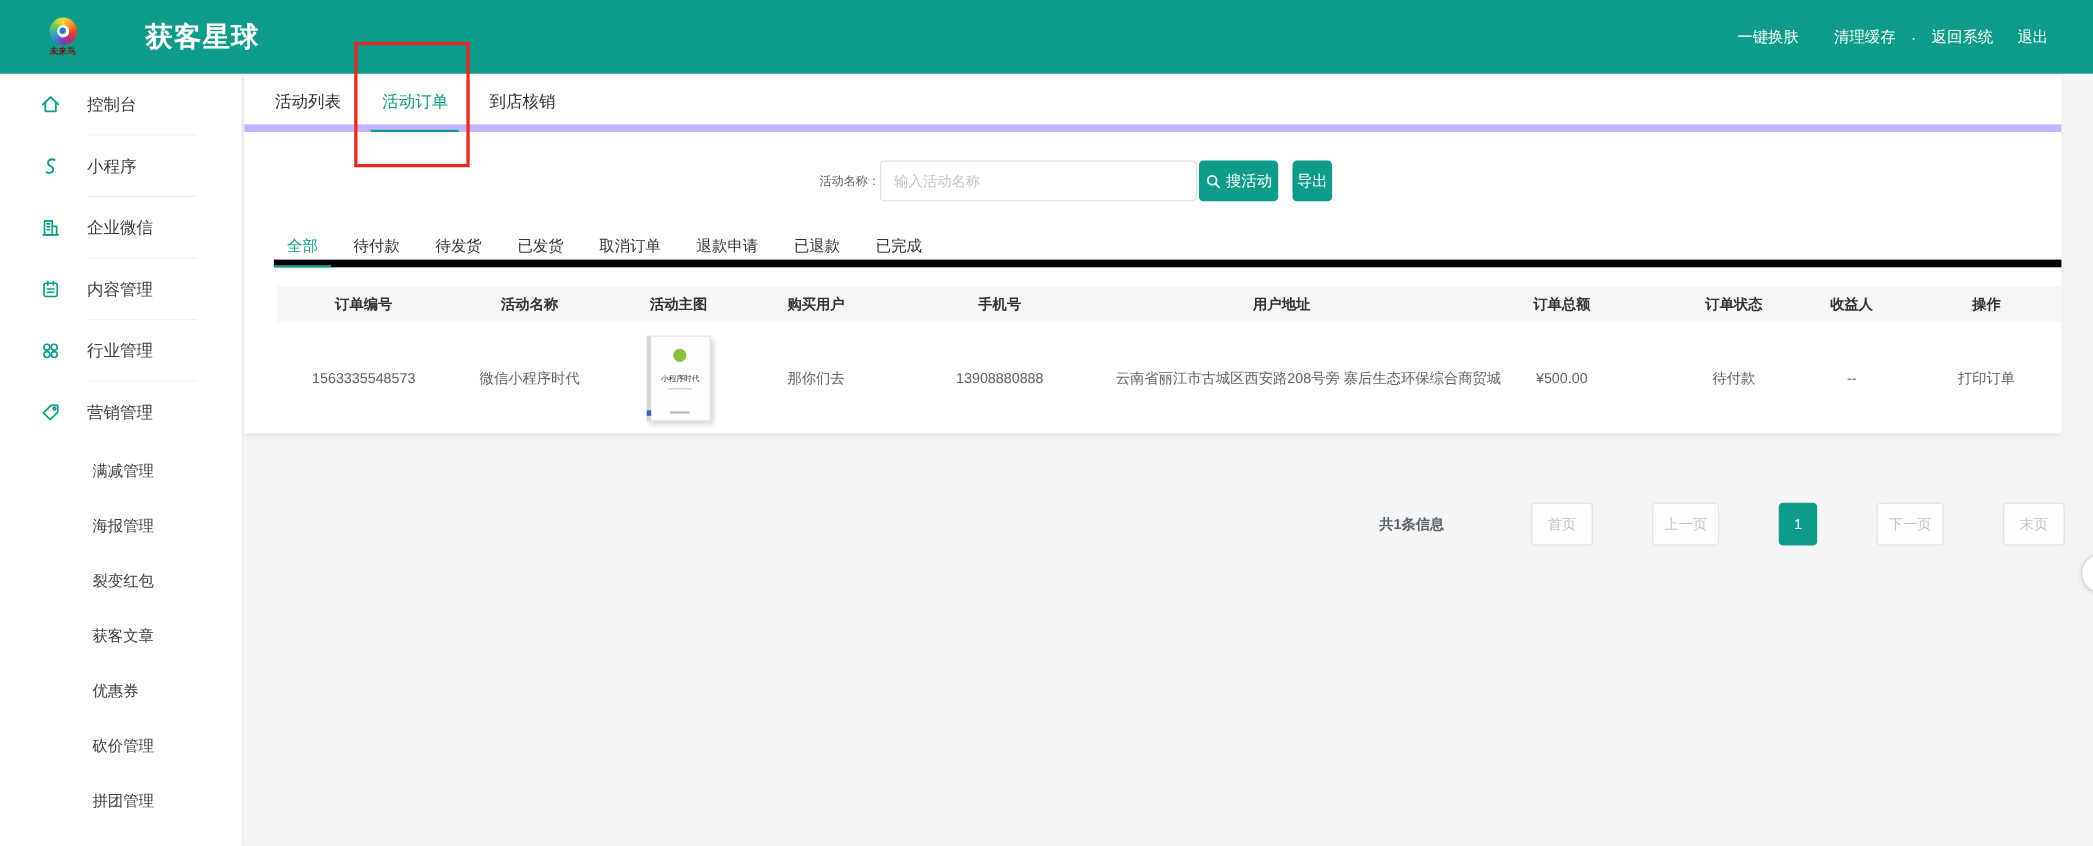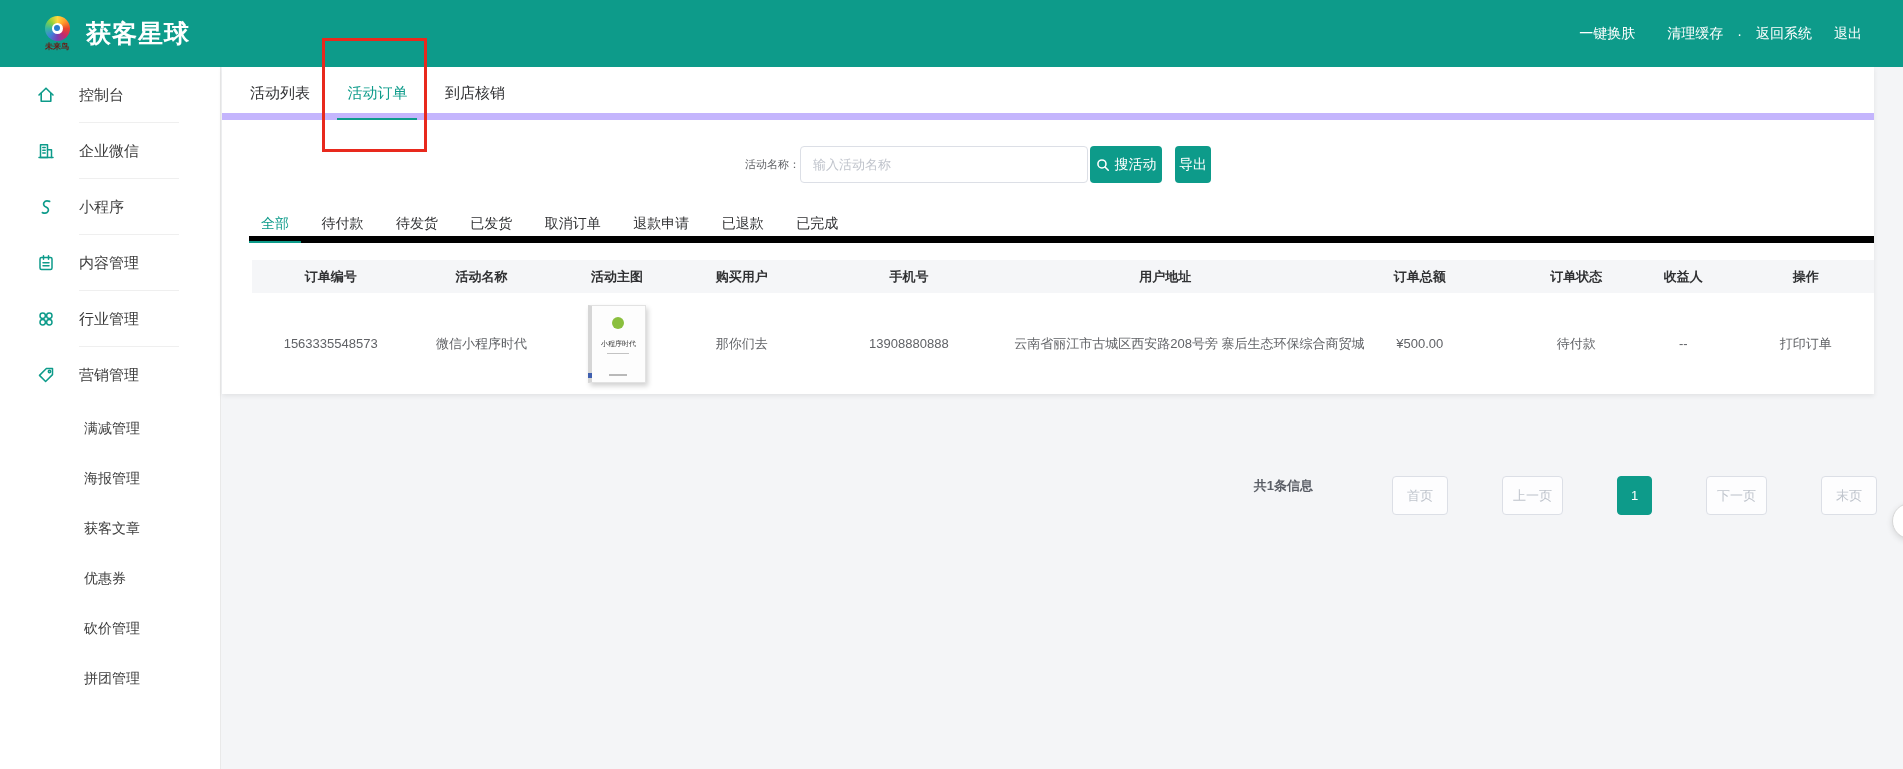--- a/index.html
+++ b/index.html
@@ -5,21 +5,21 @@
   :root{ --teal:#0d9b8a; --annotation:#e8291d; }
   *{box-sizing:border-box; margin:0; padding:0;}
   body{margin:0; background:#e9eaec;}
   .page{position:relative; width:1903px; height:769px; overflow:hidden;
         background:#f4f5f7; font-family:"Liberation Sans","DejaVu Sans",sans-serif;}
 
   
   .topbar{position:absolute; left:0; top:0; width:100%; height:67px;
           background:var(--teal); display:flex; align-items:center;
           justify-content:space-between; z-index:5;}
-  .brand{display:flex; align-items:center; margin-left:40px;}
+  .brand{display:flex; align-items:center; margin-left:40px;gap:46px;}
   .logo{width:34px; text-align:center;}
   .logo-ring{width:25px; height:25px; border-radius:50%; margin:0 auto; position:relative;
      background:conic-gradient(#ffd83d,#ff9d2b,#e8452c,#c42a6c,#7b3fb3,#3f7fd9,#35b8a0,#8fd23c,#ffd83d);}
   .logo-ring::after{content:""; position:absolute; inset:7px; border-radius:50%; background:#fff;}
   .logo-core{position:absolute; left:50%; top:50%; width:6px; height:6px; margin:-3px 0 0 -3px;
      border-radius:50%; background:#2a7fd0; z-index:1;}
   .logo-label{font-size:8px; line-height:10px; color:#6b1b14; font-weight:bold; margin-top:1px;}
   .app-title{color:#fff; font-size:25px; font-weight:bold; margin-left:12px; letter-spacing:1px;}
   .topbar-links{display:flex; align-items:center; color:#fff; font-size:14px; margin-right:41px;}
   .topbar-links span{cursor:pointer;}
@@ -89,21 +89,21 @@
   .book-pub{position:absolute; bottom:6px; left:0; width:100%; height:2px;}
   .book-pub::after{content:""; position:absolute; left:50%; transform:translateX(-50%);
        width:18px; height:2px; background:#b9b9b9;}
   .book-mark{position:absolute; left:-4px; bottom:4px; width:4px; height:5px; background:#3f5fae;}
 
   
   .pagination{position:absolute; top:457px; right:26px; display:flex; align-items:center;gap:44px;}
   .pg-info{font-size:13px; color:#5a5e66; margin-right:25px; font-weight:bold;}
   .pg-btn{min-width:56px; padding:0 10px; height:39px; line-height:37px; border:1px solid #dcdfe6;
        border-radius:4px; background:#fdfdfe; color:#bfc4cc; font-size:13px; text-align:center;
-       margin-left:10px; cursor:pointer;margin-top:19px;}
+       margin-left:10px; cursor:pointer;}
   .pg-btn.current{min-width:35px; padding:0; background:var(--teal); border-color:var(--teal);
        color:#fff; cursor:default;}
 
   .float-bubble{position:absolute; left:1892px; top:503px; width:36px; height:36px;
        border-radius:50%; background:#fff; border:1px solid #d8d8d8;
        box-shadow:0 2px 6px rgba(0,0,0,.12); cursor:pointer;}
 
   .annotation{position:absolute; left:322px; top:38px; width:105px; height:114px;
        border:3px solid var(--annotation); z-index:50; pointer-events:none;}
 </style>
@@ -136,39 +136,39 @@
       <span class="side-icon">
         <svg width="20" height="20" viewBox="0 0 20 20" fill="none" stroke="currentColor" stroke-width="1.6" stroke-linecap="round" stroke-linejoin="round">
           <path d="M3 10 L10 3.2 L17 10"></path>
           <path d="M5.2 8.6 V16.2 H14.8 V8.6"></path>
         </svg>
       </span>
       <span class="side-label">控制台</span>
     </div>
     <div class="side-item divided">
       <span class="side-icon">
+        <svg width="20" height="20" viewBox="0 0 20 20" fill="none" stroke="currentColor" stroke-width="1.7" stroke-linecap="round">
+          <path d="M13.6 4.4 C8.2 2.2 5.2 8 10 10 C14.8 12 11.8 17.8 6.4 15.6"></path>
+        </svg>
+      </span>
+      <span class="side-label">小程序</span>
+    </div>
+    <div class="side-item divided">
+      <span class="side-icon">
         <svg width="20" height="20" viewBox="0 0 20 20" fill="none" stroke="currentColor" stroke-width="1.5" stroke-linecap="round" stroke-linejoin="round">
           <rect x="4.5" y="3.8" width="7" height="12.7"></rect>
           <path d="M11.5 8.8 H15.5 V16.5"></path>
           <path d="M3 16.5 H17"></path>
           <path d="M6.8 6.5 H9.2 M6.8 9.2 H9.2 M6.8 11.9 H9.2"></path>
         </svg>
       </span>
       <span class="side-label">企业微信</span>
     </div>
     <div class="side-item divided">
       <span class="side-icon">
-        <svg width="20" height="20" viewBox="0 0 20 20" fill="none" stroke="currentColor" stroke-width="1.7" stroke-linecap="round">
-          <path d="M13.6 4.4 C8.2 2.2 5.2 8 10 10 C14.8 12 11.8 17.8 6.4 15.6"></path>
-        </svg>
-      </span>
-      <span class="side-label">小程序</span>
-    </div>
-    <div class="side-item divided">
-      <span class="side-icon">
         <svg width="20" height="20" viewBox="0 0 20 20" fill="none" stroke="currentColor" stroke-width="1.5" stroke-linecap="round">
           <rect x="4" y="4.5" width="12" height="12" rx="1.5"></rect>
           <path d="M7.5 2.8 V6.2 M12.5 2.8 V6.2"></path>
           <path d="M7 9.7 H13 M7 12.7 H13"></path>
         </svg>
       </span>
       <span class="side-label">内容管理</span>
     </div>
     <div class="side-item divided">
       <span class="side-icon">
@@ -187,20 +187,21 @@
           <path d="M3.5 10.4 L10.4 3.5 L16.5 3.5 L16.5 9.6 L9.6 16.5 Z"></path>
           <circle cx="13.5" cy="6.5" r="1.2"></circle>
         </svg>
       </span>
       <span class="side-label">营销管理</span>
     </div>
 
     <div class="sub-list">
       <div class="sub-item">满减管理</div>
       <div class="sub-item">海报管理</div>
+      <div class="sub-item">裂变红包</div>
       <div class="sub-item">获客文章</div>
       <div class="sub-item">优惠券</div>
       <div class="sub-item">砍价管理</div>
       <div class="sub-item">拼团管理</div>
     </div>
   </aside>
 
   <main class="panel">
 
     <div class="tabbar">

